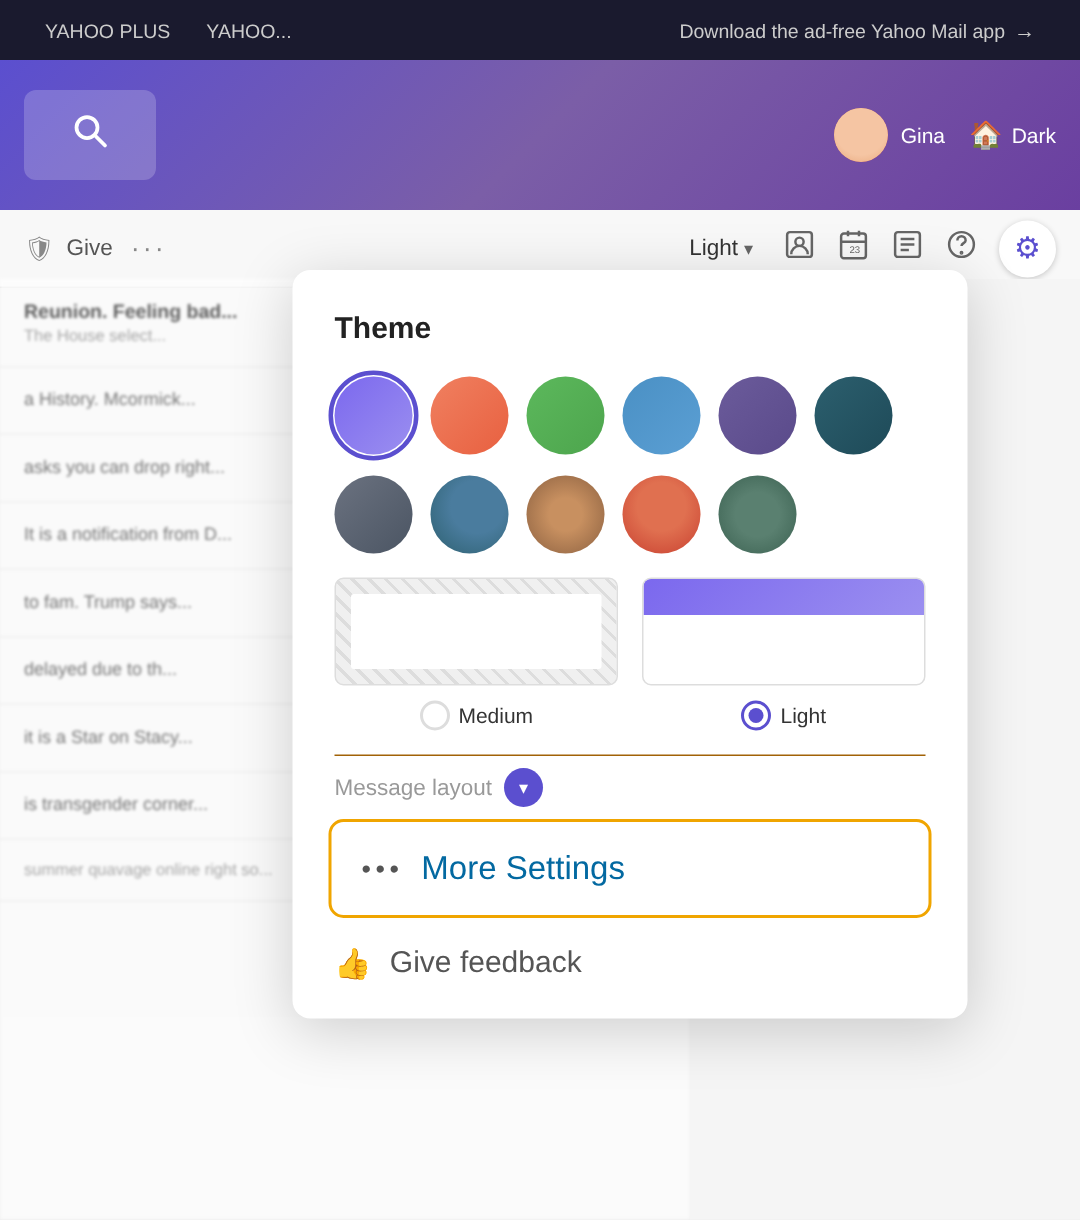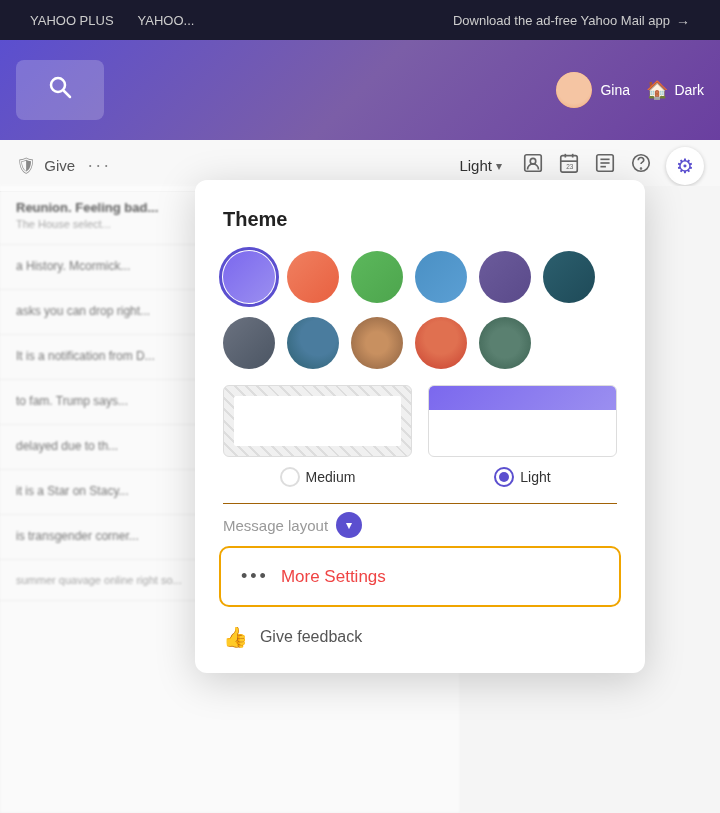--- a/index.html
+++ b/index.html
@@ -359,32 +359,32 @@
       align-items: center;
       gap: 12px;
       padding: 18px 20px;
       border: 2.5px solid #f0a500;
       border-radius: 10px;
       margin: 0 -4px;
       cursor: pointer;
       margin-bottom: 14px;
     }
     .three-dots { font-size: 18px; color: #555; letter-spacing: 3px; }
-    .more-settings-label { font-size: 17px; color: #ef4444; font-weight: 400; }
+    .more-settings-label { font-size: 22px; color: #0369a1; font-weight: 400; }
 
     
     .feedback-btn {
       display: flex;
       align-items: center;
       gap: 12px;
       cursor: pointer;
       padding: 4px 0;
     }
     .thumbs-up { font-size: 20px; color: #888; }
-    .feedback-label { font-size: 16px; color: #555; }
+    .feedback-label { font-size: 20px; color: #555; }
   </style>
 </head>
 <body>
 
 <div class="top-nav">
   <span class="nav-item">YAHOO PLUS</span>
   <span class="nav-item">YAHOO...</span>
   <div class="nav-download">
     <span>Download the ad-free Yahoo Mail app</span>
     <span class="nav-arrow">→</span>

